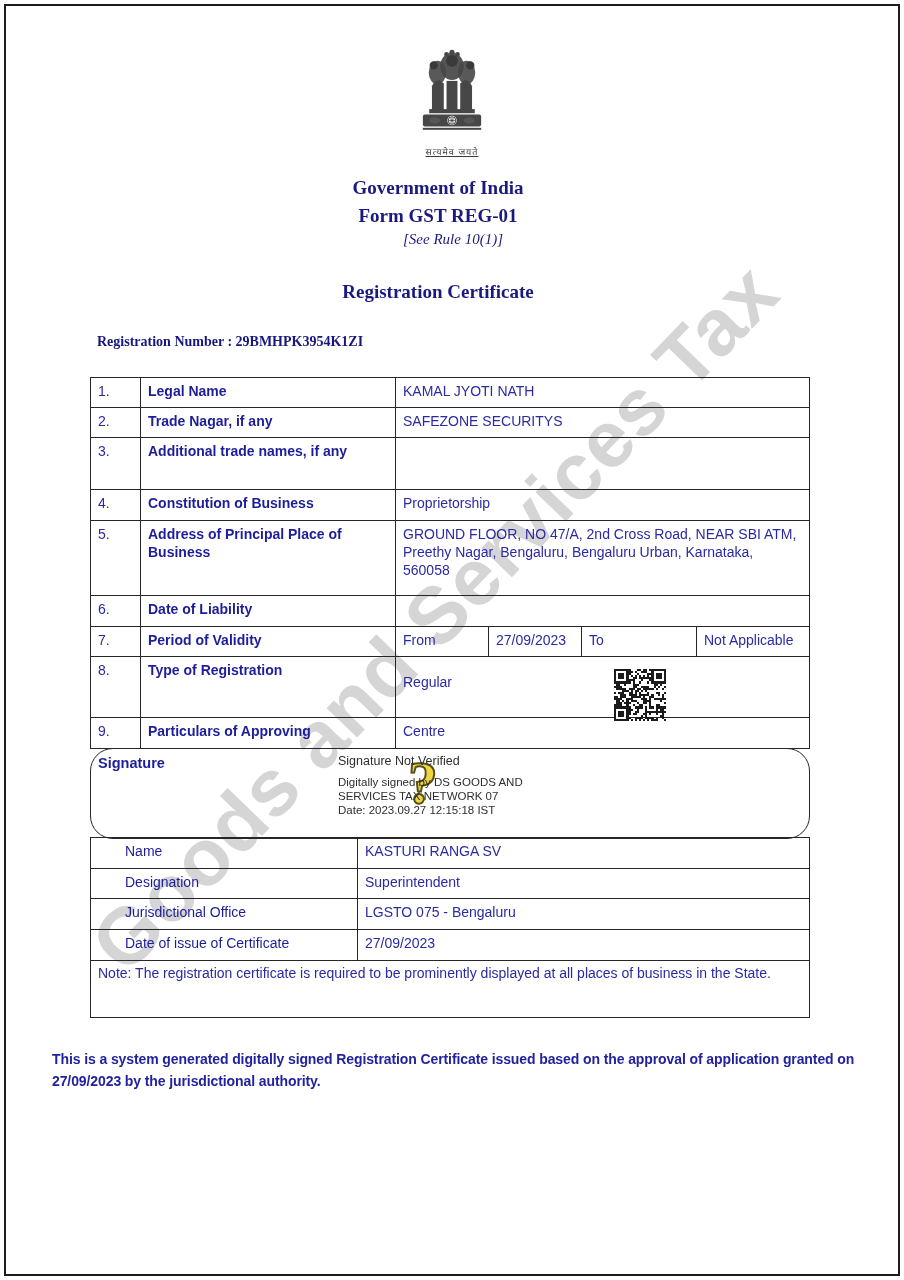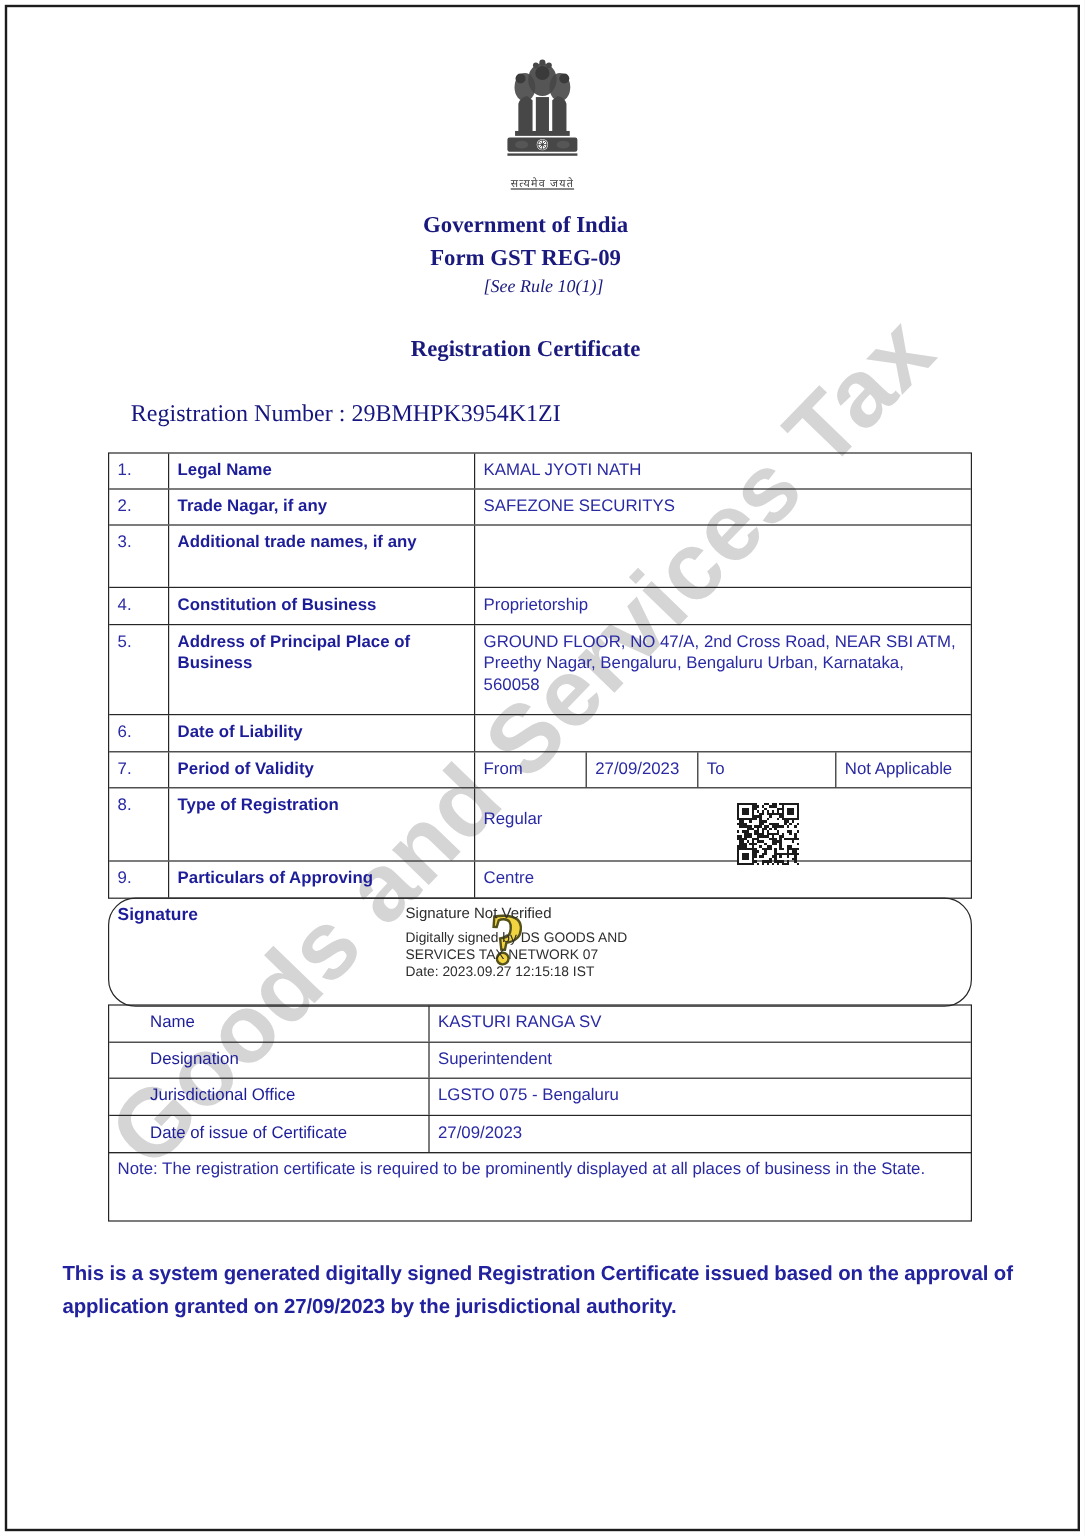--- a/index.html
+++ b/index.html
@@ -17,22 +17,22 @@
   }
   
   .emblem-wrap{position:absolute;left:0;top:40px;width:904px;text-align:center;z-index:1;}
   .emblem-caption{font-size:9px;color:#3c3c3c;margin-top:1px;letter-spacing:1px;text-decoration:underline;}
   .hdr{position:absolute;left:0;width:876px;text-align:center;z-index:1;
        font-family:"Liberation Serif",serif;color:#1a1a7e;font-weight:bold;}
   .gov-title{top:177px;font-size:19px;}
   .form-title{top:205px;font-size:19px;}
   .rule-ref{top:231px;font-size:15px;font-weight:normal;font-style:italic;padding-left:15px;}
   .cert-title{top:281px;font-size:19px;}
-  .regnum{position:absolute;left:109px;top:334px;z-index:1;
-          font-family:"Liberation Serif",serif;font-size:20px;font-weight:normal;color:#16167e;}
+  .regnum{position:absolute;left:97px;top:334px;z-index:1;
+          font-family:"Liberation Serif",serif;font-size:14px;font-weight:bold;color:#16167e;}
   
   .doc-body{position:absolute;left:90px;top:377px;width:720px;z-index:1;}
   .gtable{border:1.5px solid #262626;box-sizing:border-box;background:transparent;}
   .stack{margin-top:-1.5px;}
   .t-row{display:flex;border-bottom:1.5px solid #262626;box-sizing:border-box;}
   .t-row:last-child{border-bottom:none;}
   .cell{box-sizing:border-box;padding:4px 7px;font-size:14px;color:#2a2aa4;line-height:1.3;}
   .c-num{width:50px;border-right:1.5px solid #262626;}
   .c-label{width:255px;border-right:1.5px solid #262626;font-weight:bold;color:#1d1d99;}
   .c-val{flex:1;}
@@ -55,21 +55,21 @@
   }
   
   .o-label{width:240px;border-right:1.5px solid #262626;font-weight:normal;color:#1d1d99;margin-left:27px;}
   .h305{height:30.5px;}
   
   .note-box{height:58px;box-sizing:border-box;}
   .note-text{padding:3px 7px;font-size:14px;color:#2a2aa4;line-height:1.35;}
   
   .footer{
     position:absolute;left:52px;top:1048px;width:806px;z-index:1;
-    font-size:17px;font-weight:bold;color:#22229e;line-height:1.6;letter-spacing:-0.1px;
+    font-size:14px;font-weight:bold;color:#22229e;line-height:1.6;letter-spacing:-0.1px;
   }
 </style>
 </head>
 <body>
 
 <div class="canvas">
   <div class="page-frame"></div>
 
   <div class="watermark">Goods and Services Tax</div>
 
@@ -101,21 +101,21 @@
           <ellipse cx="26" cy="87.5" rx="6" ry="3.6" fill="#565656"></ellipse>
           <ellipse cx="64" cy="87.5" rx="6" ry="3.6" fill="#565656"></ellipse>
           <rect x="13" y="95.5" width="64" height="2.2"></rect>
         </g>
       </svg>
     </span>
     <div class="emblem-caption">सत्यमेव जयते</div>
   </div>
 
   <div class="hdr gov-title">Government of India</div>
-  <div class="hdr form-title">Form GST REG-09</div>
+  <div class="hdr form-title">Form GST REG-01</div>
   <div class="hdr rule-ref">[See Rule 10(1)]</div>
   <div class="hdr cert-title">Registration Certificate</div>
   <div class="regnum">Registration Number : 29BMHPK3954K1ZI</div>
 
   <div class="doc-body">
 
     <div class="gtable">
       <div class="t-row h30">
         <div class="cell c-num">1.</div>
         <div class="cell c-label">Legal Name</div>

